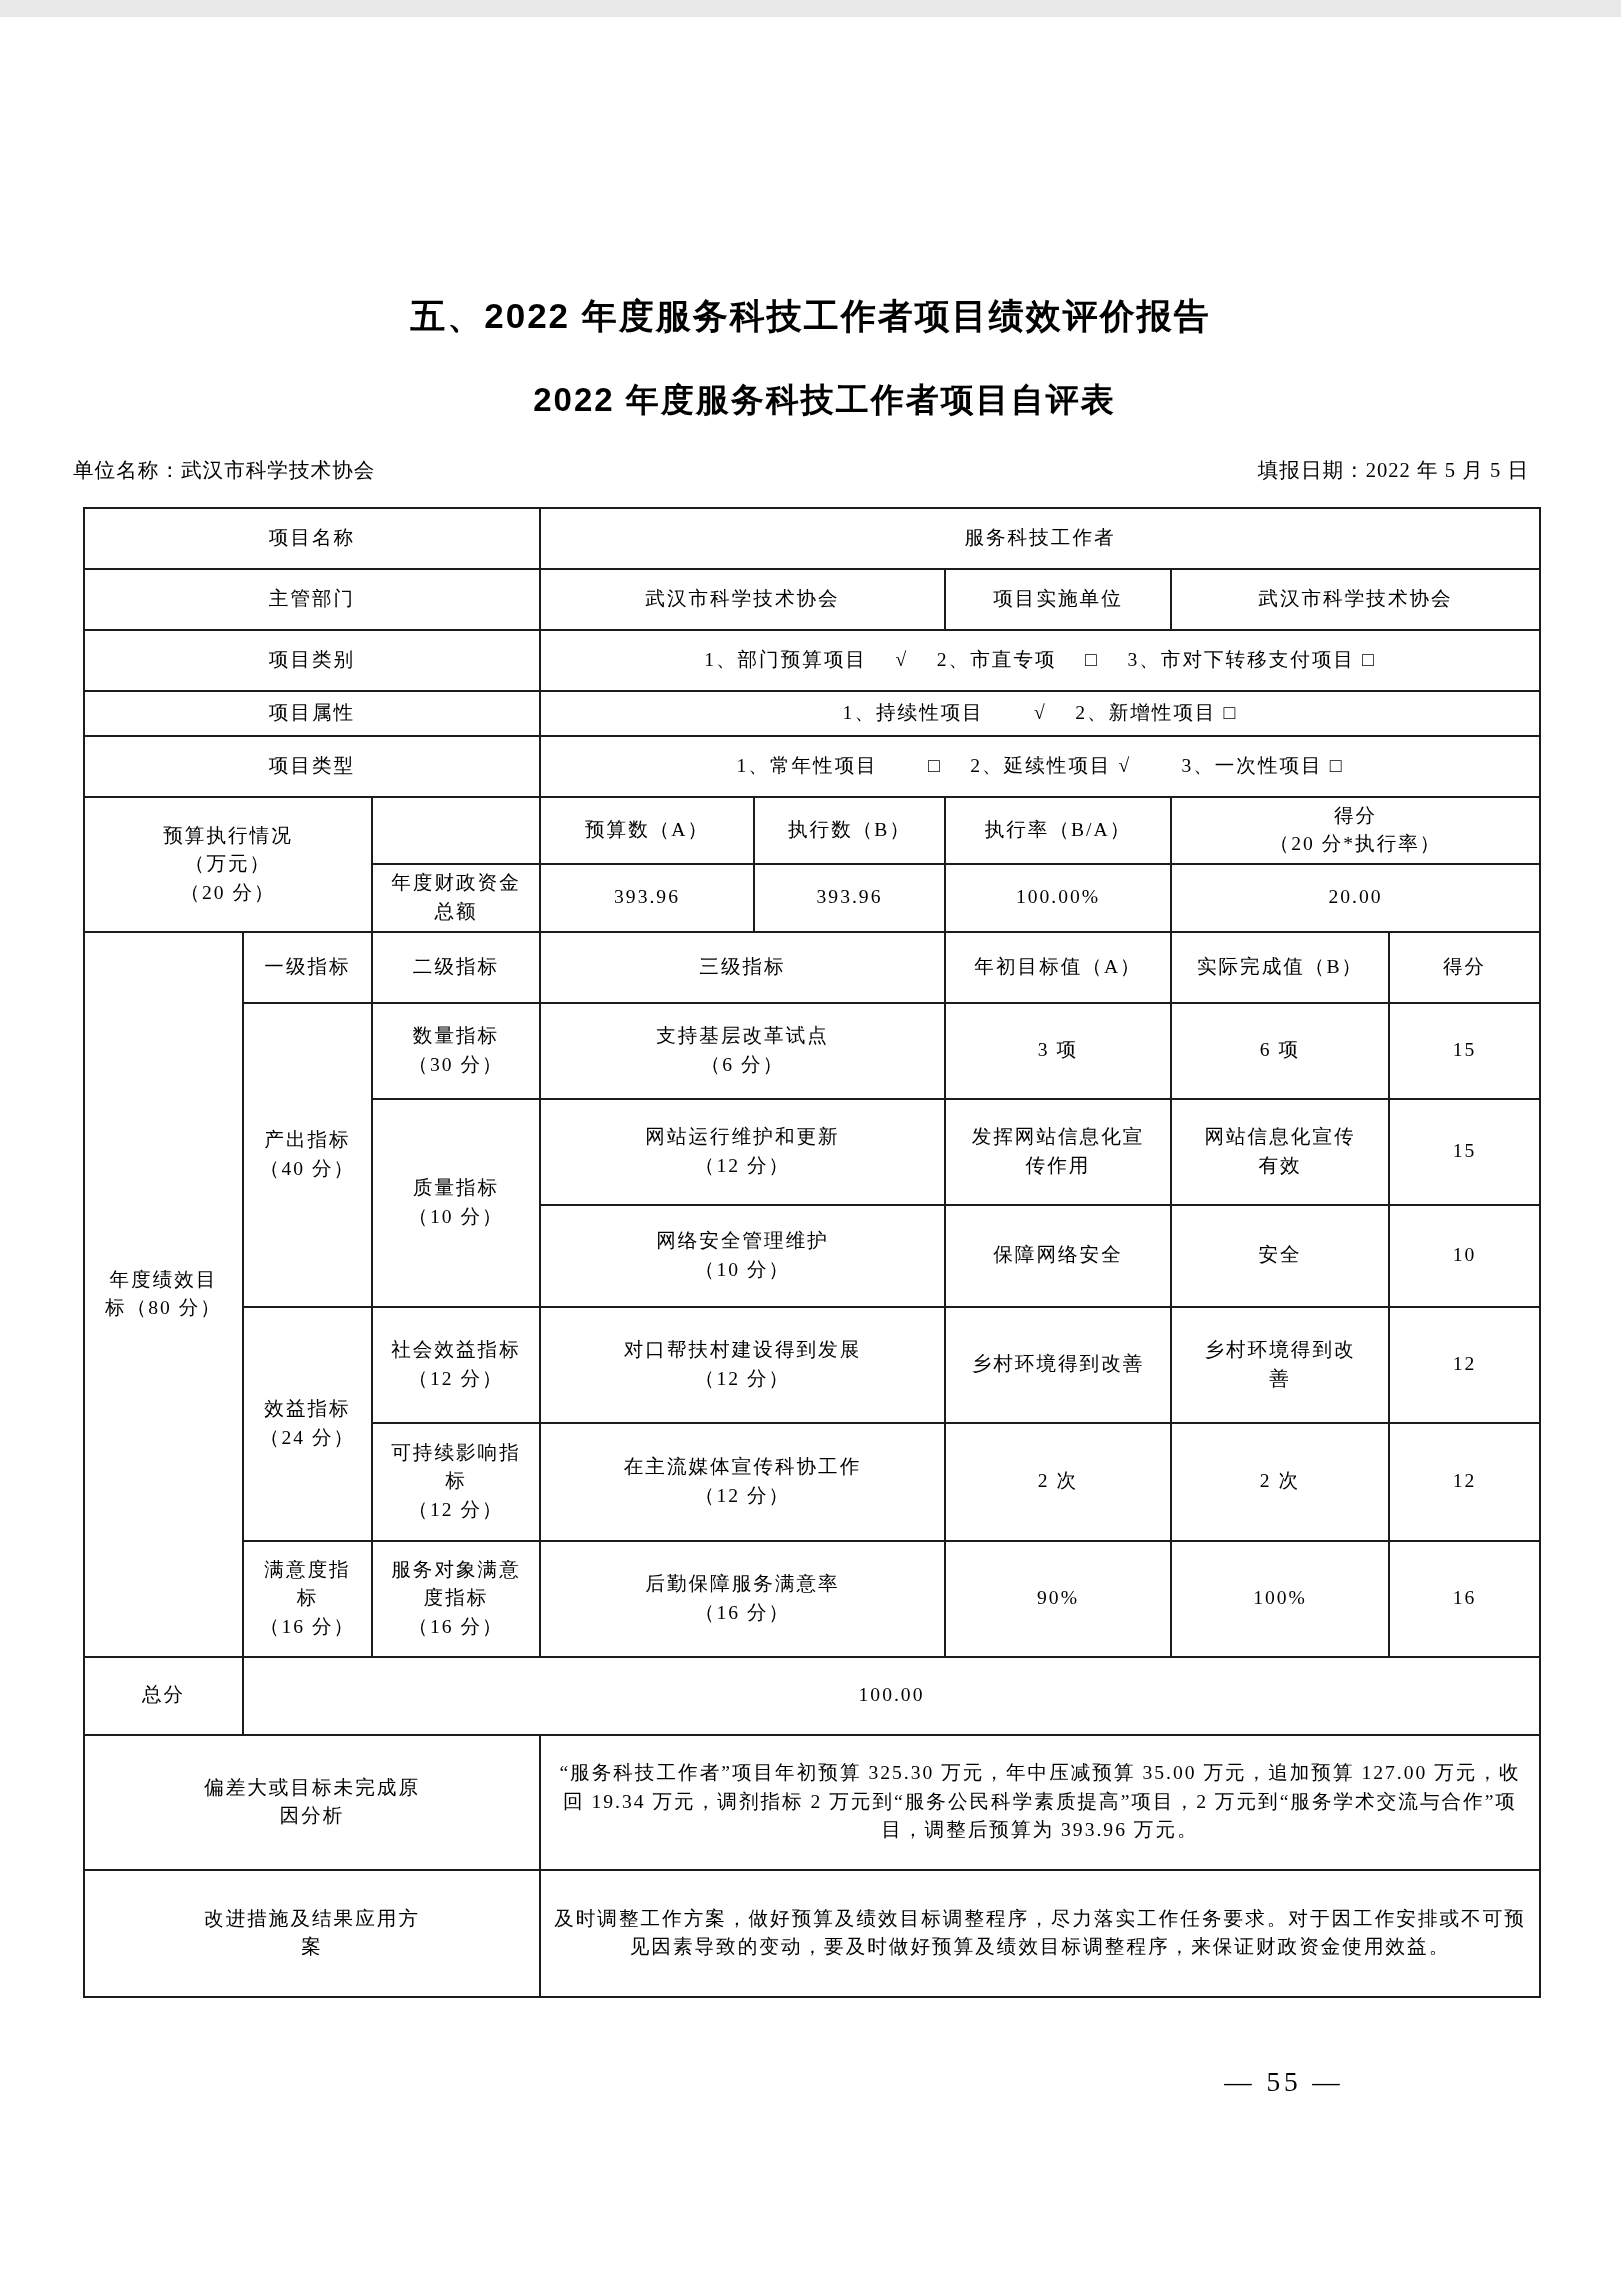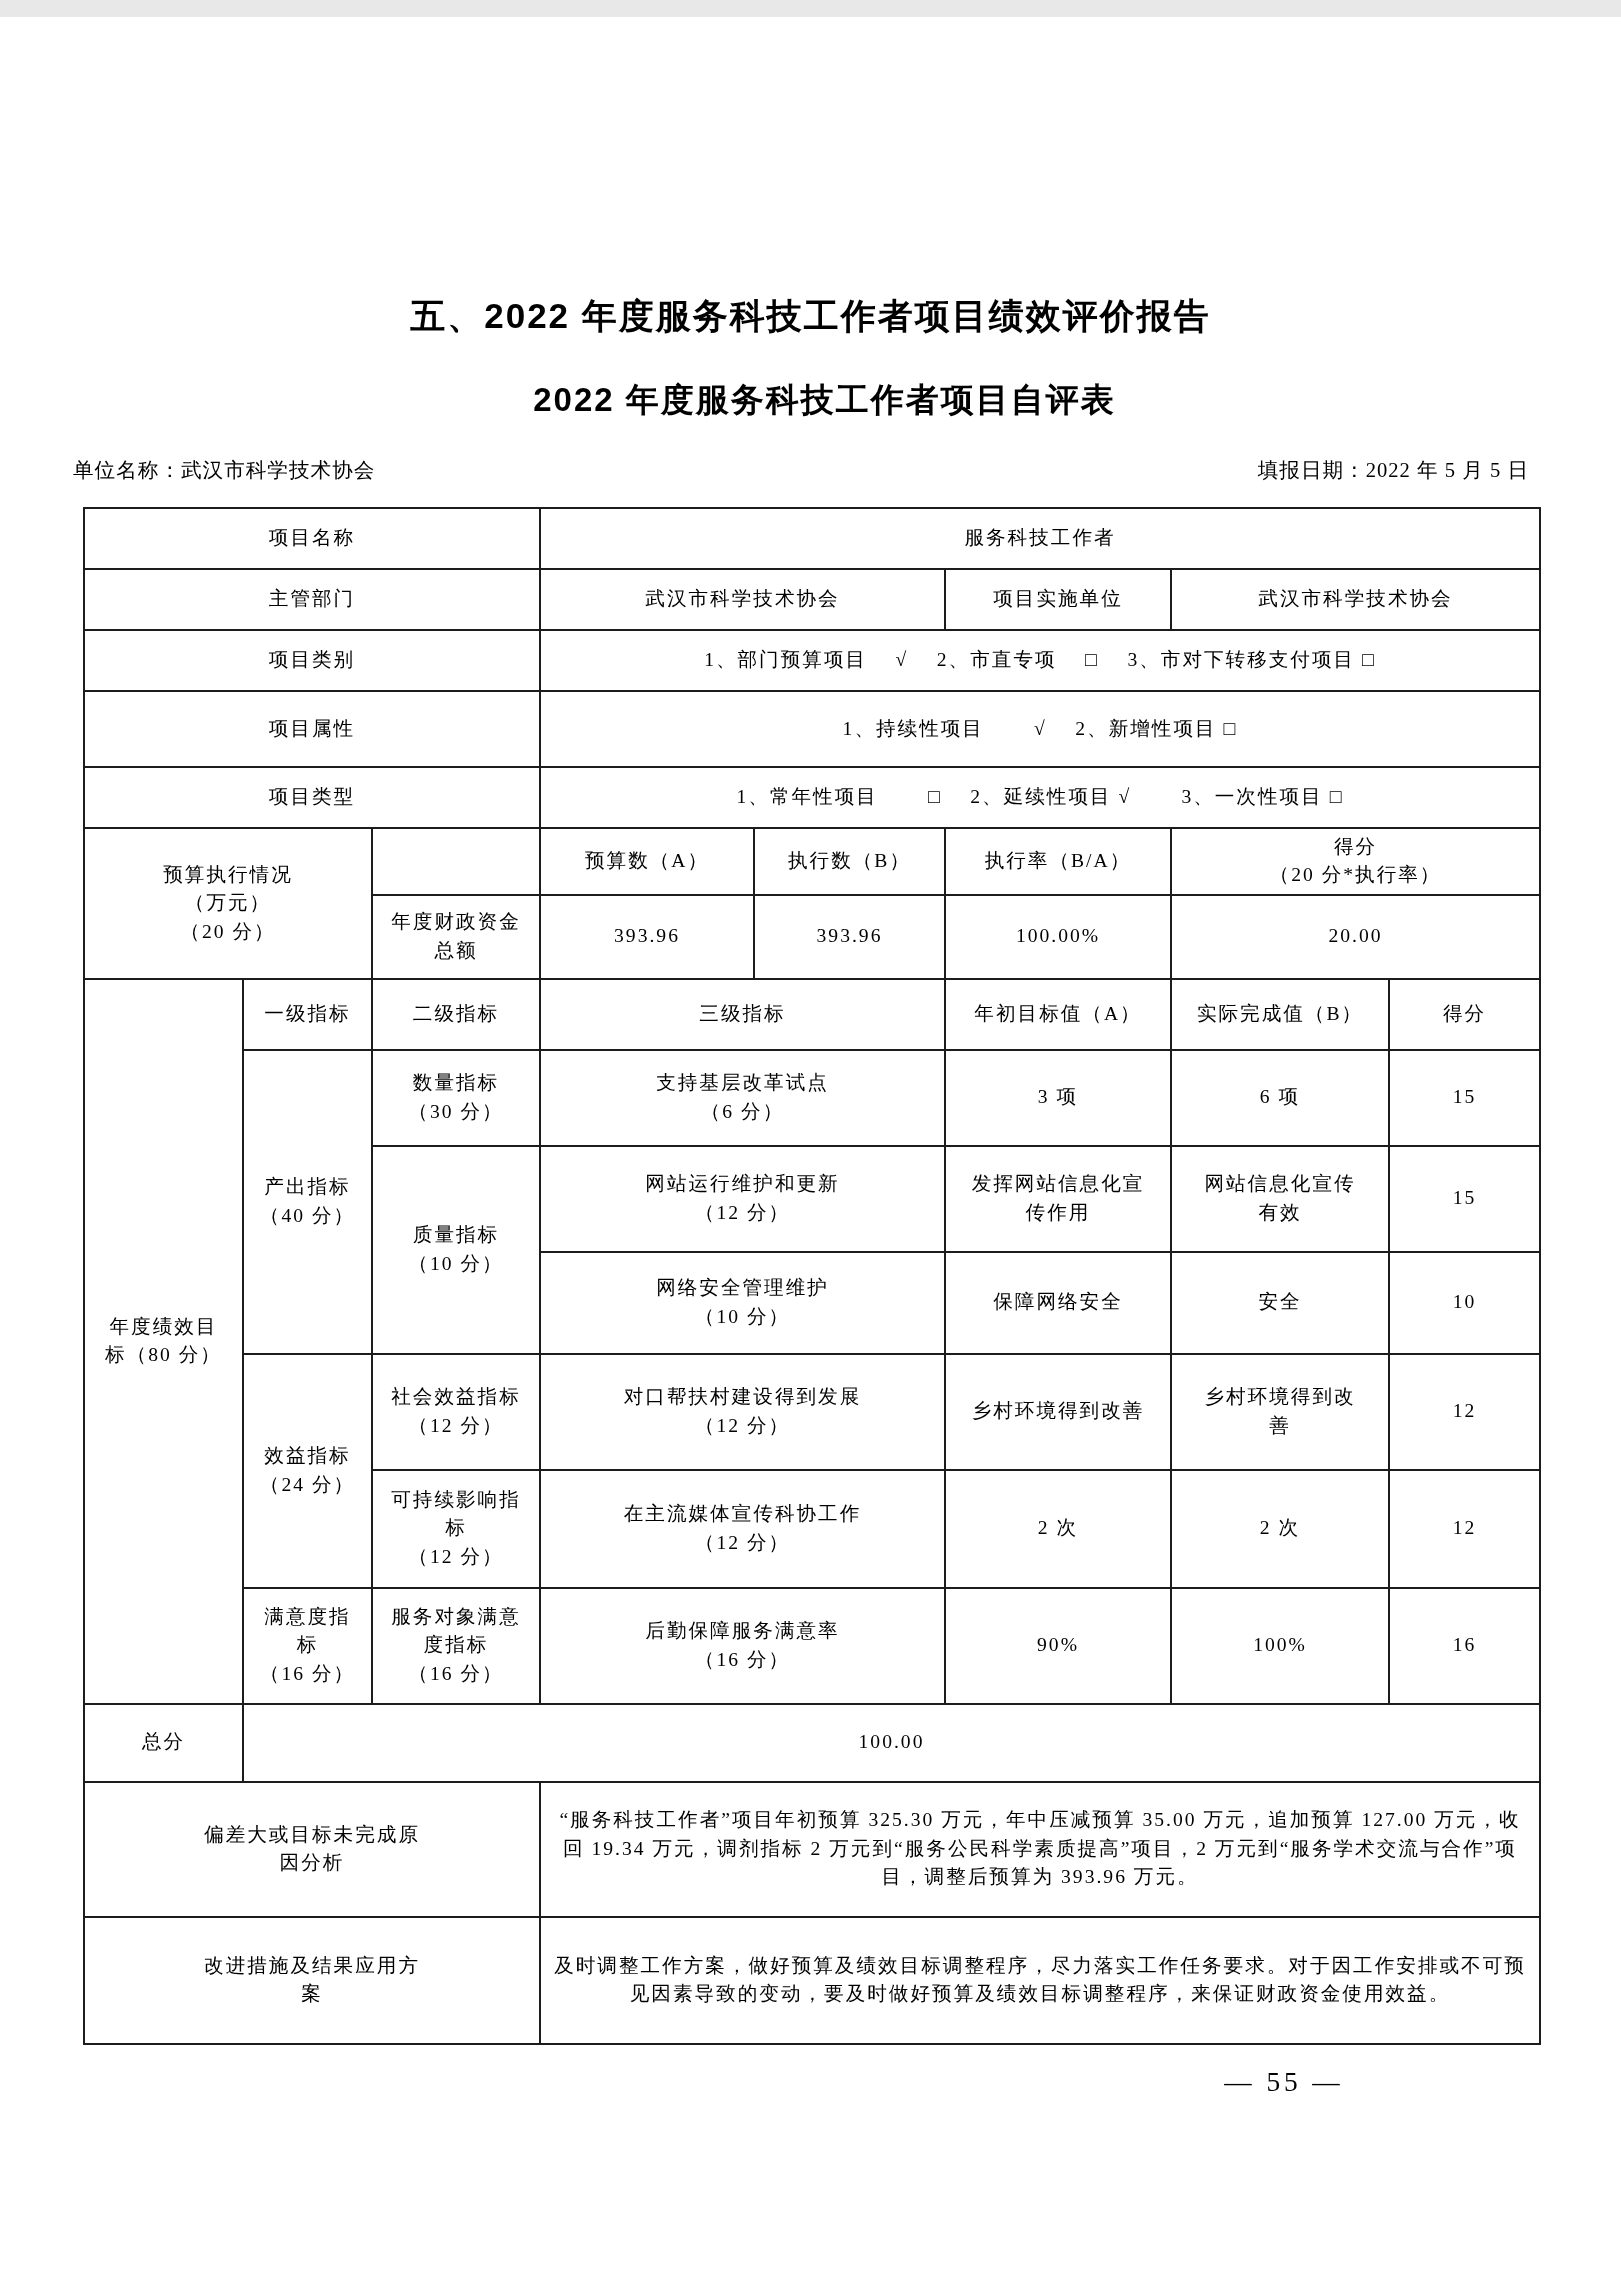--- a/index.html
+++ b/index.html
@@ -81,21 +81,21 @@
       <td colspan="2">武汉市科学技术协会</td>
       <td class="lbl">项目实施单位</td>
       <td colspan="2">武汉市科学技术协会</td>
     </tr>
 
     <tr style="height:61px">
       <td colspan="3" class="lbl">项目类别</td>
       <td colspan="5">1、部门预算项目　 √ 　2、市直专项　 □ 　3、市对下转移支付项目 □</td>
     </tr>
 
-    <tr style="height:76px">
+    <tr style="height:45px">
       <td colspan="3" class="lbl">项目属性</td>
       <td colspan="5">1、持续性项目　　 √ 　2、新增性项目 □</td>
     </tr>
 
     <tr style="height:61px">
       <td colspan="3" class="lbl">项目类型</td>
       <td colspan="5">1、常年性项目　　 □ 　2、延续性项目 √ 　　3、一次性项目 □</td>
     </tr>
 
     <tr style="height:65px">
@@ -103,21 +103,21 @@
 （万元）
 （20 分）</td>
       <td></td>
       <td>预算数（A）</td>
       <td>执行数（B）</td>
       <td>执行率（B/A）</td>
       <td colspan="2">得分
 （20 分*执行率）</td>
     </tr>
 
-    <tr style="height:84px">
+    <tr style="height:68px">
       <td>年度财政资金
 总额</td>
       <td>393.96</td>
       <td>393.96</td>
       <td>100.00%</td>
       <td colspan="2">20.00</td>
     </tr>
 
     <tr style="height:71px">
       <td rowspan="7" class="lbl">年度绩效目

